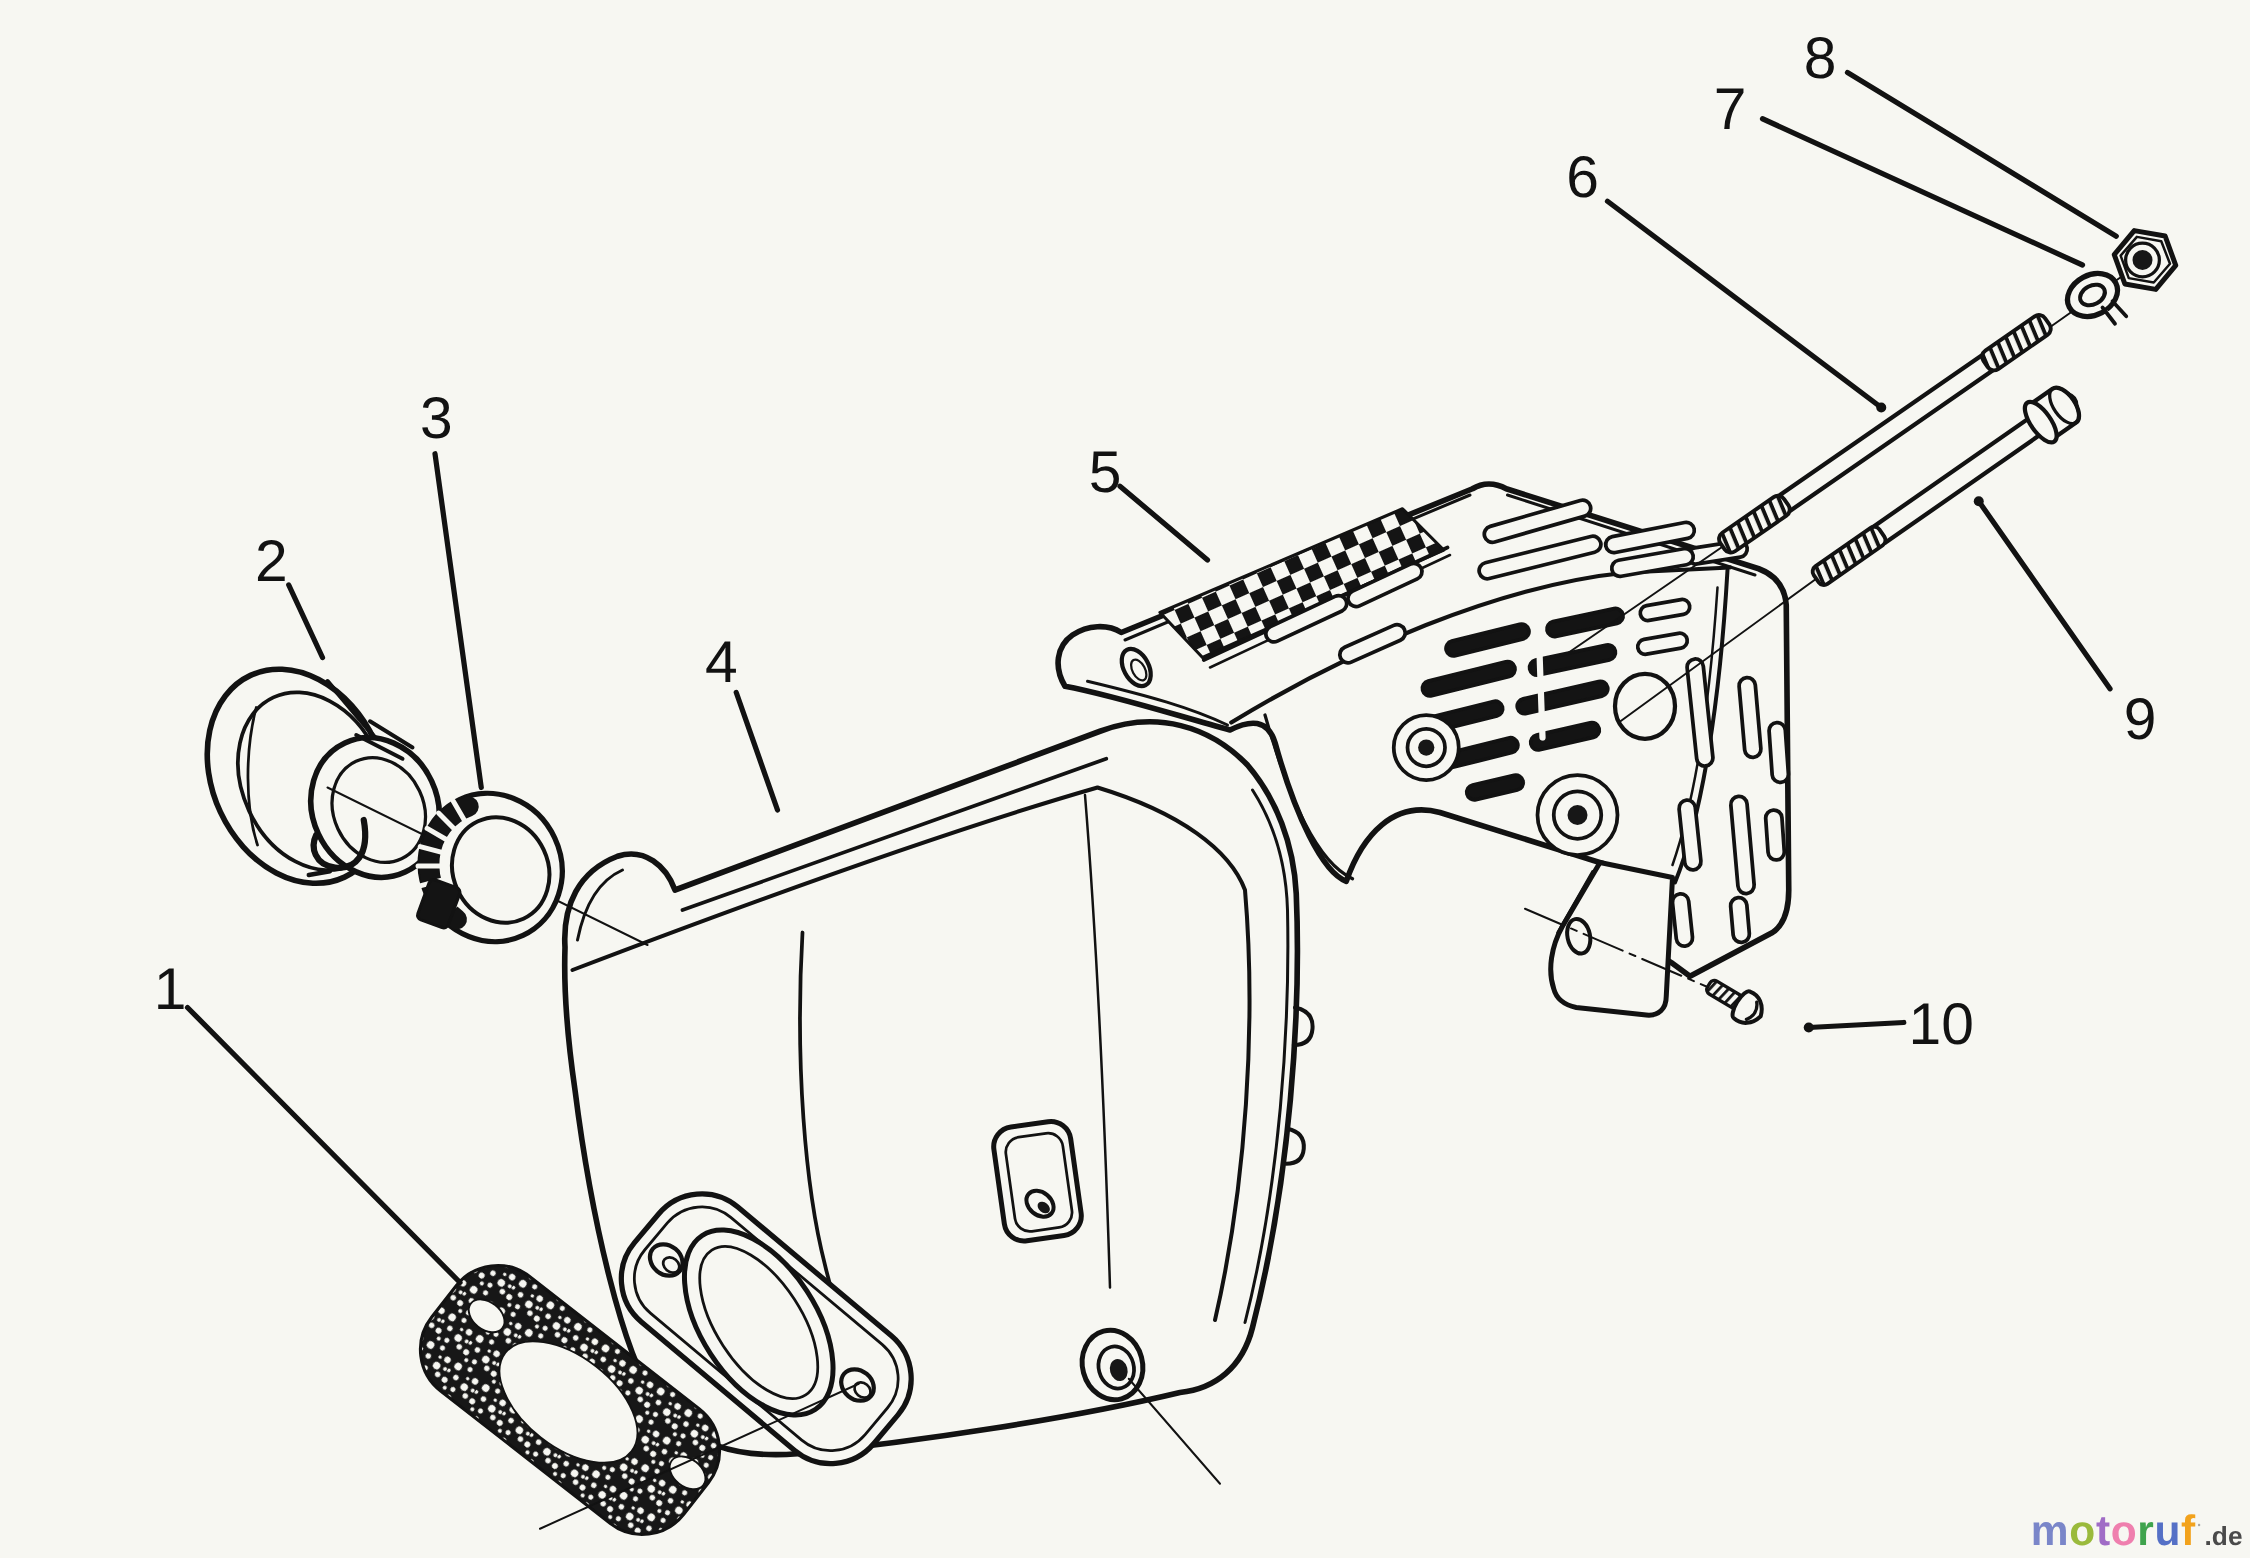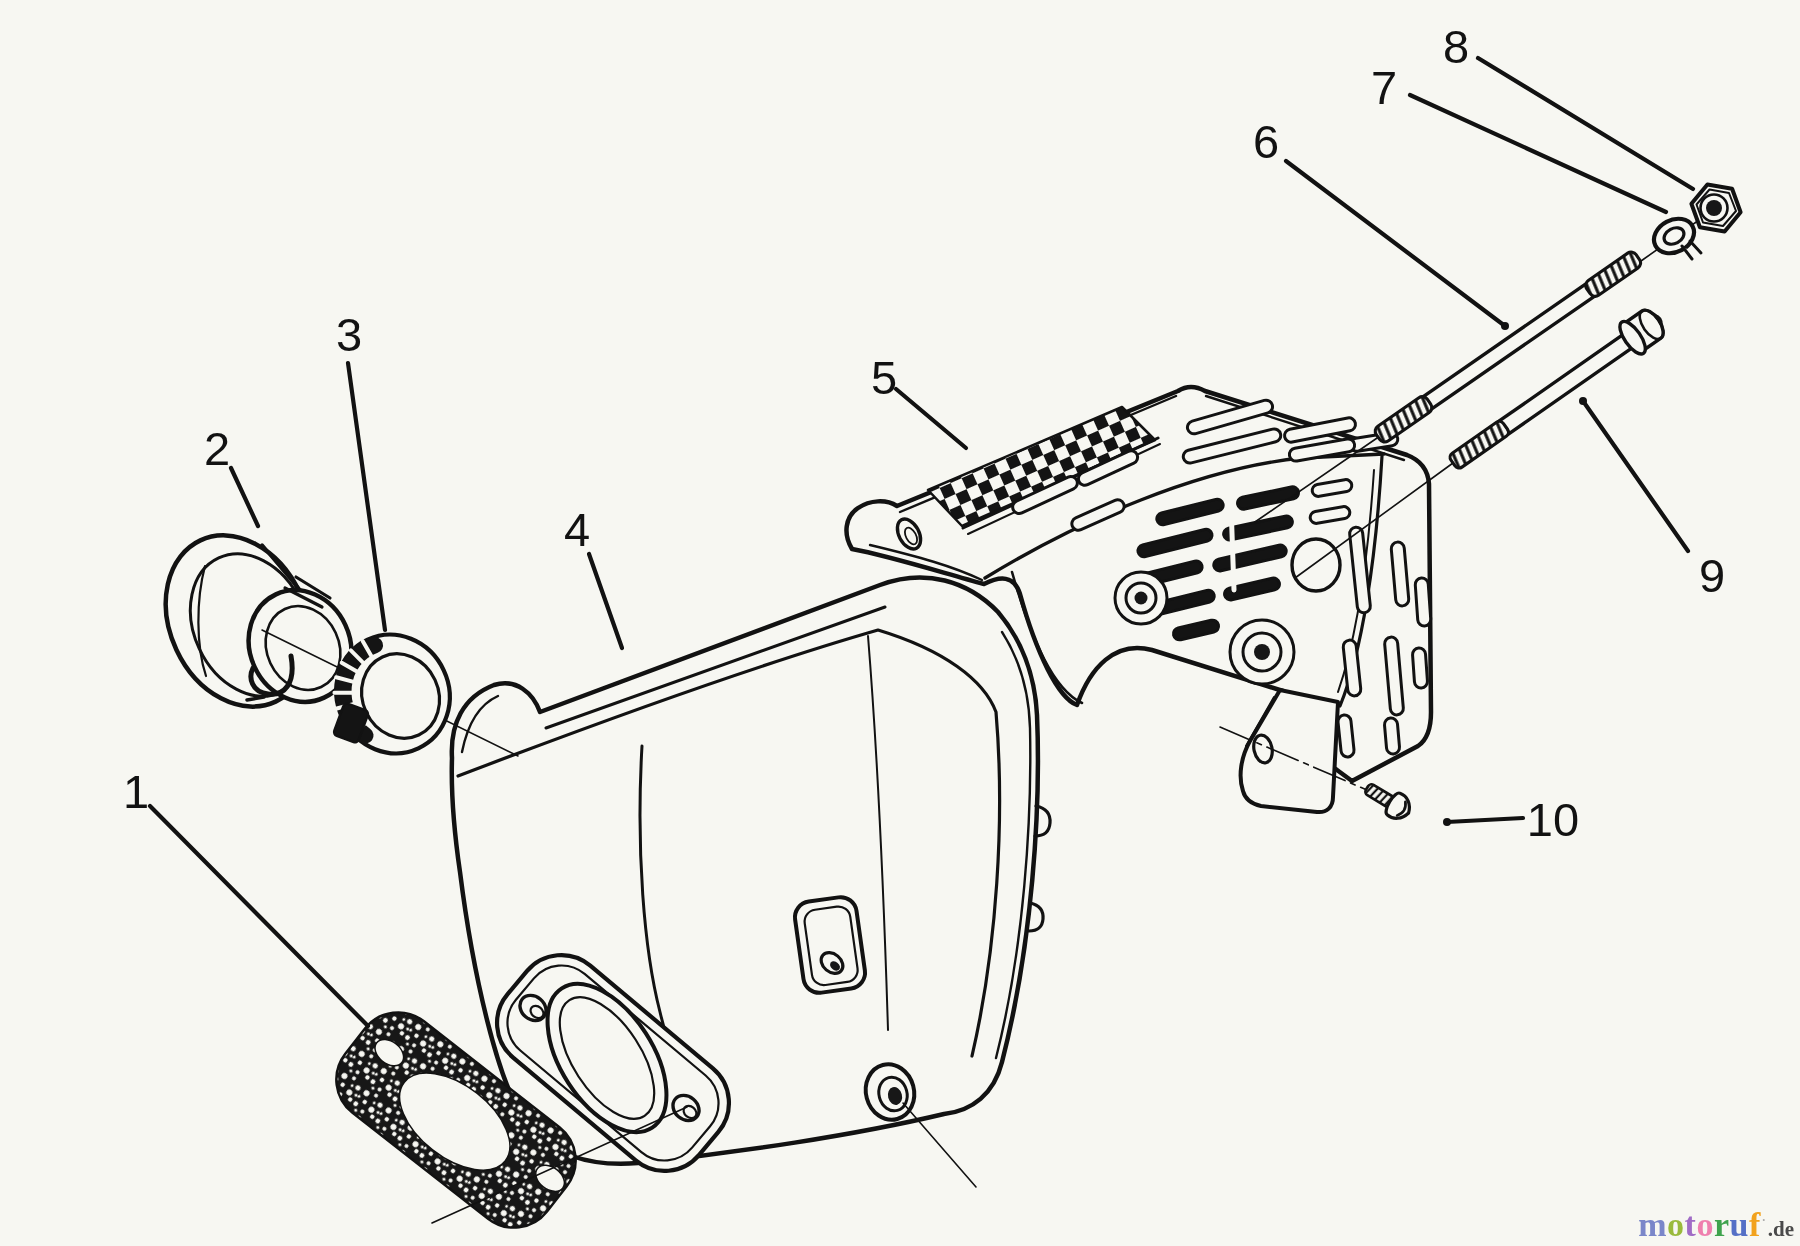--- a/index.html
+++ b/index.html
@@ -8,21 +8,21 @@
     background:#f7f7f2;font-family:"Liberation Sans",sans-serif;
   }
   #stage{position:absolute;inset:0;}
   svg text.callout{
     font-family:"Liberation Sans",sans-serif;
     font-size:47px;fill:#121212;
     text-anchor:middle;dominant-baseline:central;
   }
   .watermark{
     position:absolute;right:6px;bottom:4px;
-    font-family:Liberation Serif, serif;
+    font-family:Liberation Sans, sans-serif;
     font-weight:bold;font-size:34px;line-height:1;
     white-space:nowrap;user-select:none;
   }
   .watermark .wm-letter{letter-spacing:.5px;}
   .watermark .wm-mark{font-size:12px;vertical-align:super;margin-left:1px;}
   .watermark .wm-suffix{font-size:21px;font-weight:bold;margin-left:2px;}
 </style>
 </head>
 <body>
 

